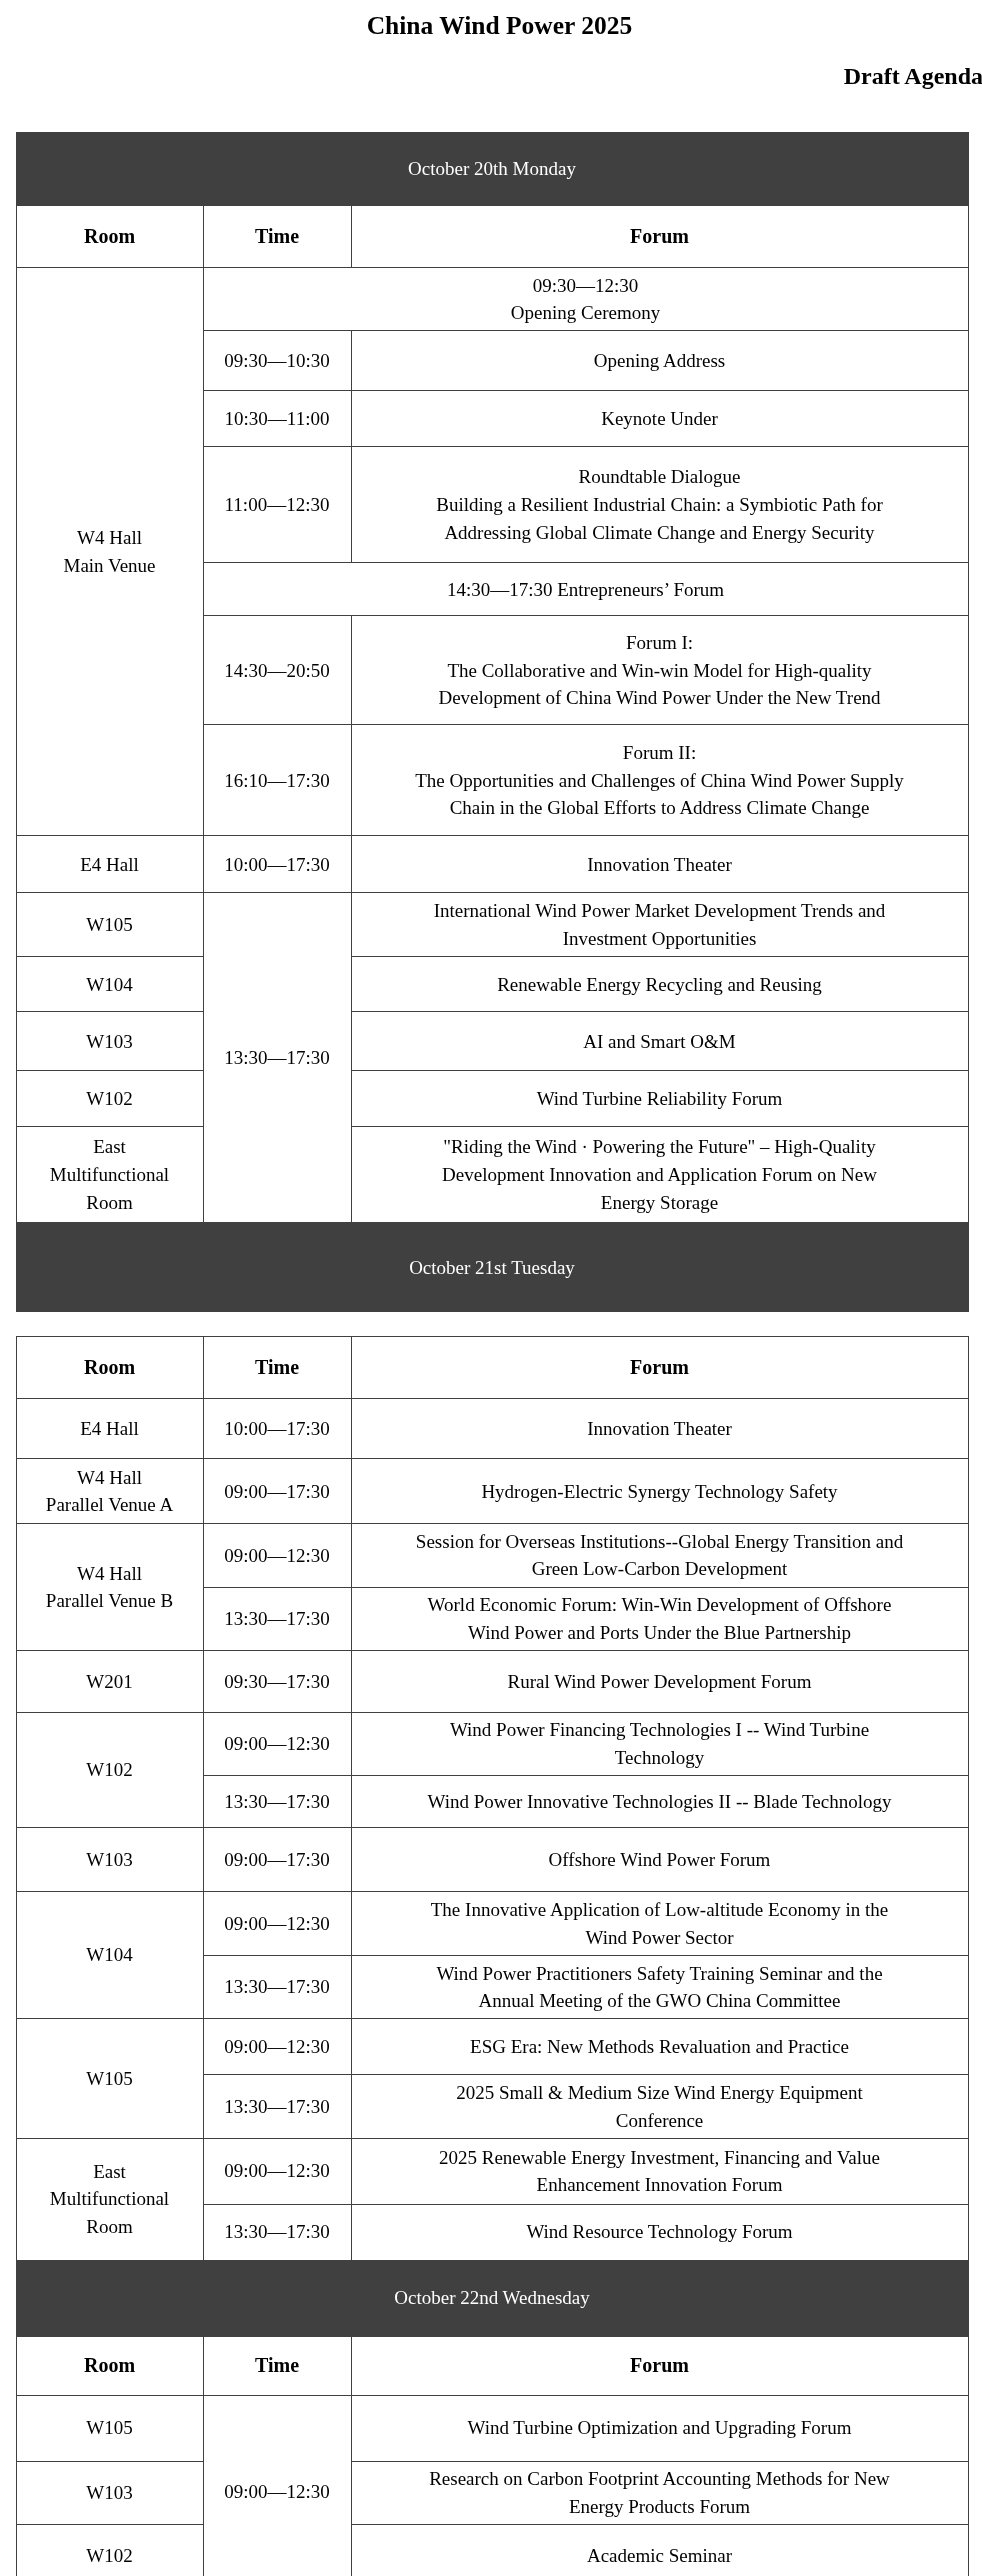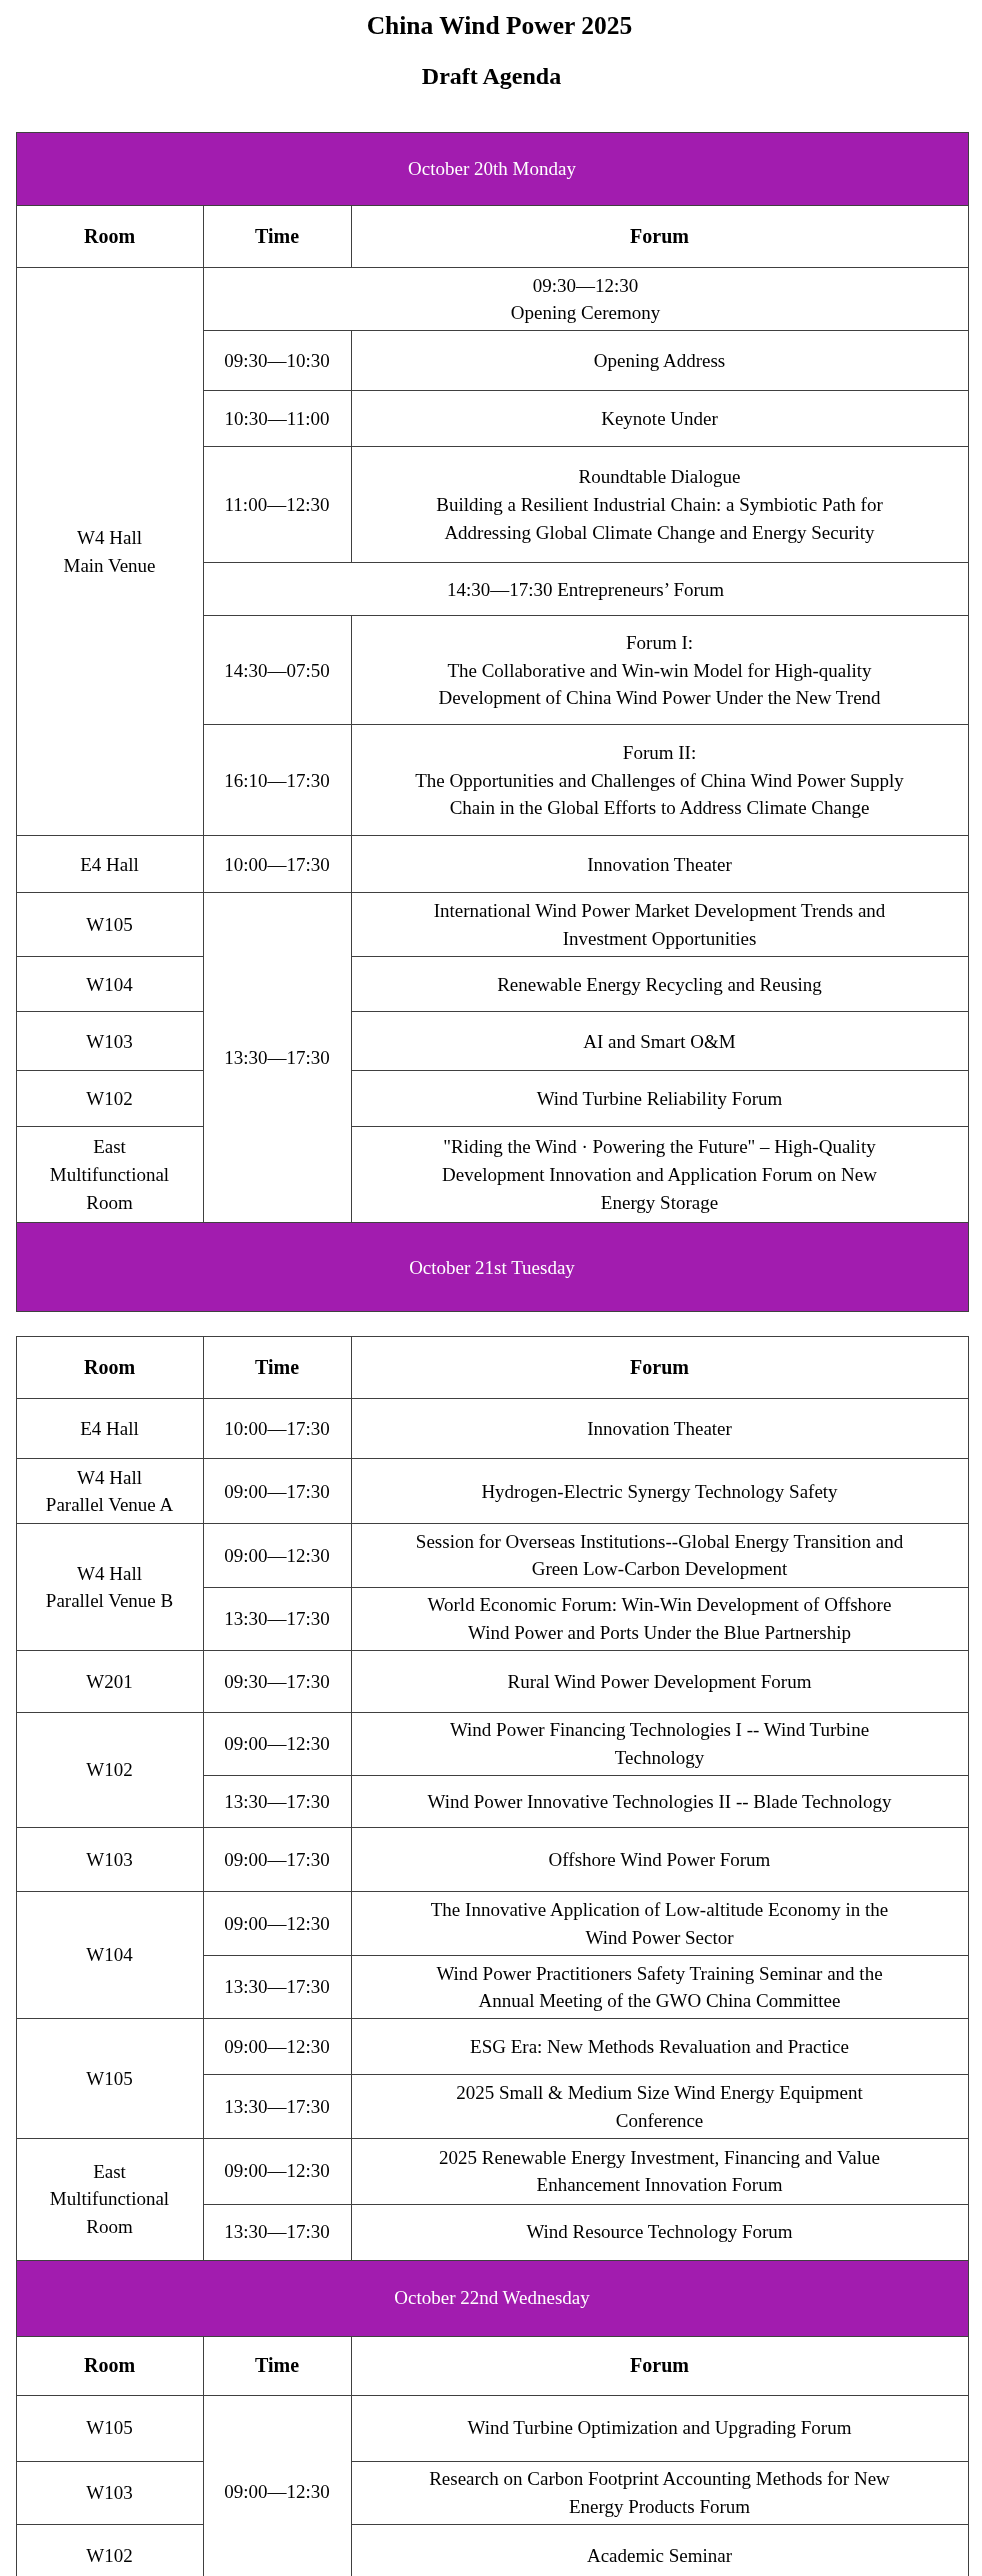--- a/index.html
+++ b/index.html
@@ -4,38 +4,38 @@
 <style>
   html,body{margin:0;padding:0;}
   body{
     width:983px;min-height:2576px;background:#ffffff;color:#000;
     font-family:"Liberation Serif", serif;
   }
   .page-title{
     text-align:center;font-size:25.5px;font-weight:bold;margin:11px 0 0 16px;
   }
   .page-subtitle{
-    text-align:center;font-size:24px;font-weight:bold;margin:22px 0 0 0;
+    text-align:right;font-size:24px;font-weight:bold;margin:22px 0 0 0;
   }
   table.agenda{
     border-collapse:collapse;table-layout:fixed;
     width:952px;margin-left:15.5px;
   }
   table.agenda td, table.agenda th{
     border:1.8px solid #404040;
     text-align:center;vertical-align:middle;
     white-space:pre-line;
     padding:3.6px 9px;
     line-height:1.45;
     font-size:19px;font-weight:normal;
     overflow:hidden;
   }
   table.agenda th{font-size:20px;font-weight:bold;}
   td.band{
-    background:#a21caf;color:#ffffff;
+    background:#404040;color:#ffffff;
     font-weight:bold;font-size:19px;
   }
   .t1{margin-top:42px;}
   .t2{margin-top:24px;}
 </style>
 </head>
 <body>
 
 <h1 class="page-title">China Wind Power 2025</h1>
 <h2 class="page-subtitle">Draft Agenda</h2>
@@ -72,21 +72,21 @@
   <tr style="height:116px">
     <td>11:00—12:30</td>
     <td>Roundtable Dialogue
 Building a Resilient Industrial Chain: a Symbiotic Path for
 Addressing Global Climate Change and Energy Security</td>
   </tr>
   <tr style="height:53px">
     <td colspan="2">14:30—17:30 Entrepreneurs’ Forum</td>
   </tr>
   <tr style="height:109px">
-    <td>14:30—07:50</td>
+    <td>14:30—20:50</td>
     <td>Forum I:
 The Collaborative and Win-win Model for High-quality
 Development of China Wind Power Under the New Trend</td>
   </tr>
   <tr style="height:111px">
     <td>16:10—17:30</td>
     <td>Forum II:
 The Opportunities and Challenges of China Wind Power Supply
 Chain in the Global Efforts to Address Climate Change</td>
   </tr>

